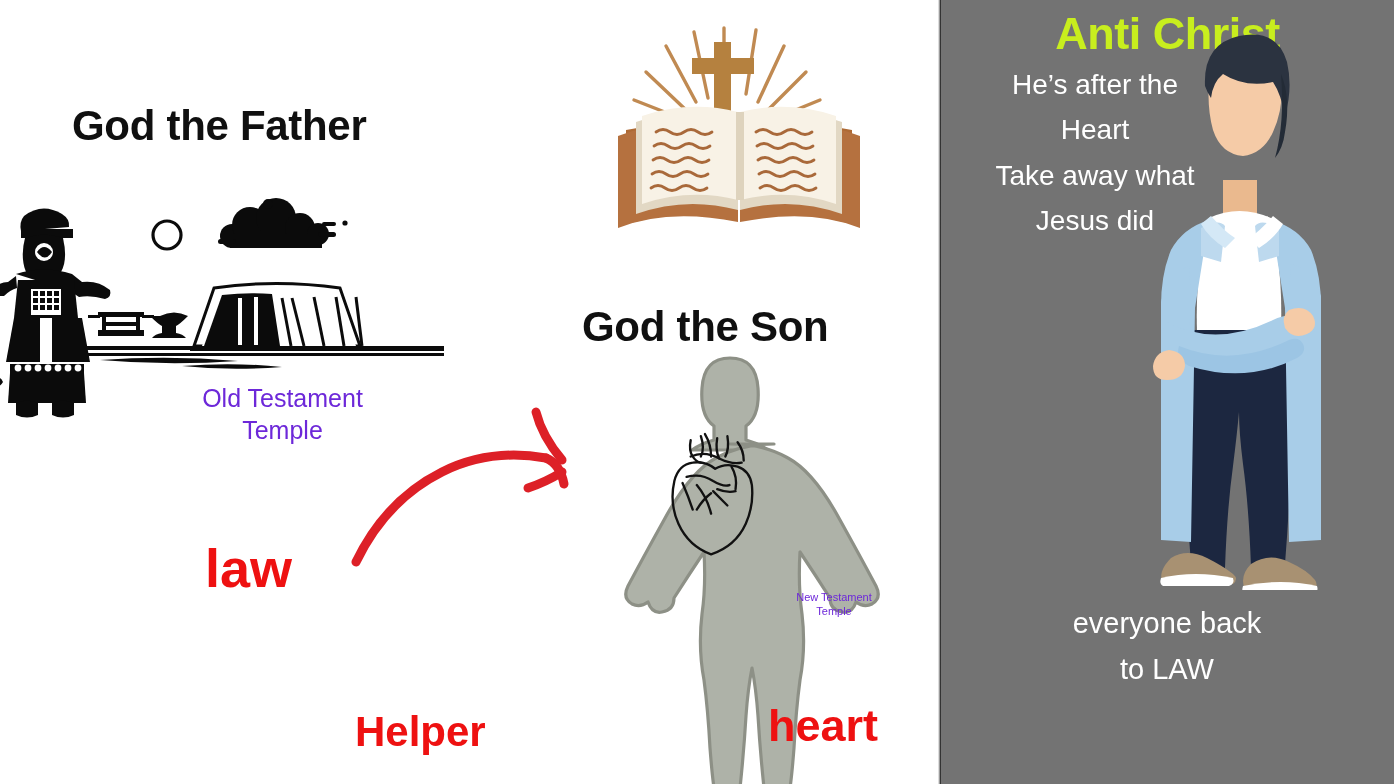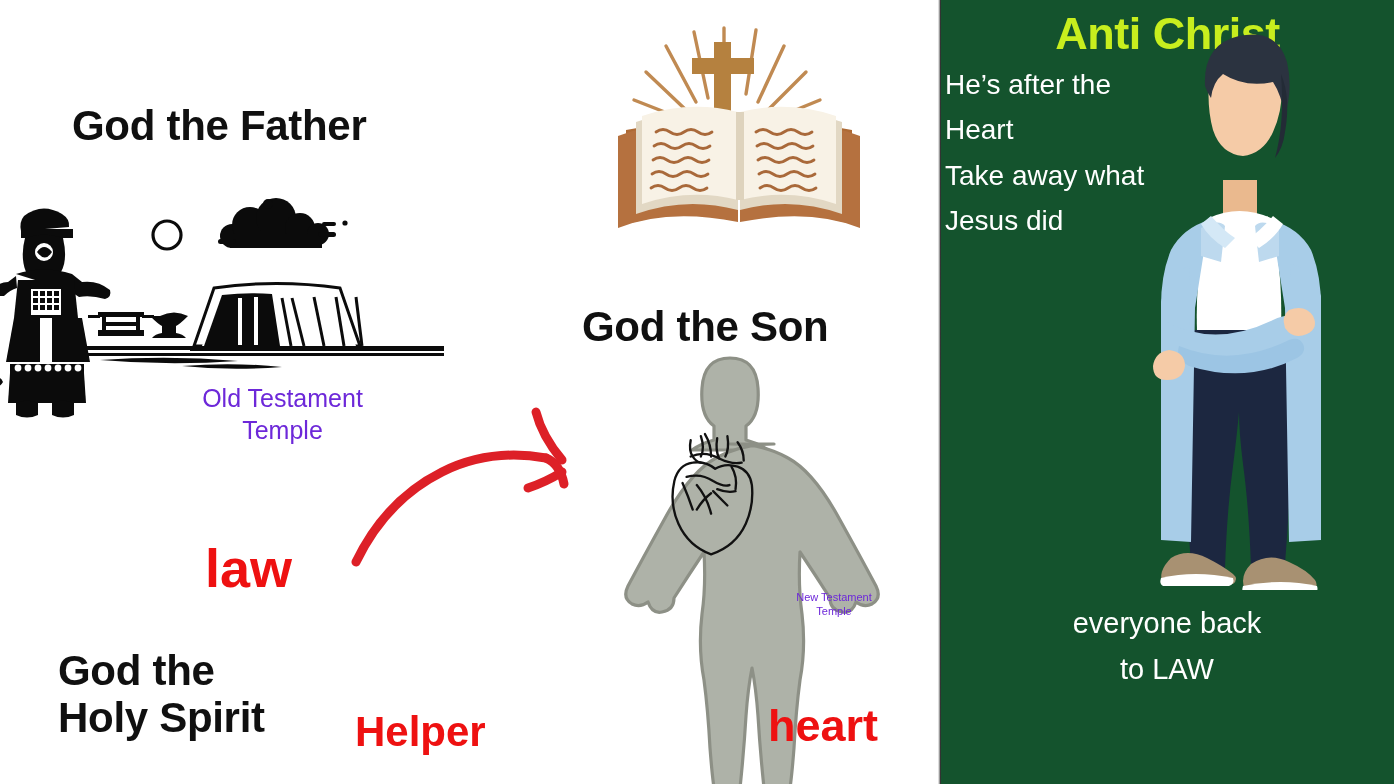--- a/index.html
+++ b/index.html
@@ -51,37 +51,37 @@
   #art-clouds { left:214px; top:192px;  width:150px; height:60px; }
   #art-temple { left:86px;  top:272px;  width:360px; height:100px; }
   #art-bible  { left:608px; top:18px;   width:262px; height:230px; }
   #art-body   { left:560px; top:352px;  width:340px; height:432px; }
   #art-arrow  { left:340px; top:398px;  width:300px; height:180px; }
 
   
   #panel {
     position:absolute;
     left:941px; top:0; width:453px; height:784px;
-    background:#14532d;
+    background:#737373;
     overflow:hidden;
   }
   #panel-edge {
     position:absolute; left:938px; top:0; width:3px; height:784px;
     background:linear-gradient(to right,#ffffff,#9a9a9a,#000000);
   }
   #anti-title {
     position:absolute; left:0; top:8px; width:453px;
     text-align:center;
     font-size:45px; font-weight:bold;
     color:#c8ee1e;
     letter-spacing:-0.5px;
   }
   #anti-body {
     position:absolute; left:4px; top:62px; width:300px;
-    text-align:left;
+    text-align:center;
     font-size:28px; color:#ffffff; line-height:1.62;
     z-index:3;
   }
   #anti-bottom {
     position:absolute; left:16px; top:600px; width:420px;
     text-align:center;
     font-size:29px; color:#ffffff; line-height:1.6;
   }
   #art-man { position:absolute; left:198px; top:30px; width:200px; height:560px; z-index:2; }
 </style>
@@ -321,23 +321,20 @@
     <g fill="none" stroke="#dd2027" stroke-width="9" stroke-linecap="round">
       <path d="M16 164 q30 -62 86 -90 q48 -24 104 -14"></path>
       <path d="M206 60 q14 6 18 26"></path>
       <path d="M196 14 q6 24 26 48"></path>
       <path d="M222 74 q-16 10 -34 16"></path>
     </g>
   </svg>
 
   <div class="redword" id="word-law">law</div>
 
-  <div class="wlabel" id="god-hs">
-    <span>God the<br>Holy Spirit</span>
-  </div>
 
   <div class="redword" id="word-helper">Helper</div>
 
   <div class="redword" id="word-heart">heart</div>
 
   <div id="panel-edge"></div>
 
   <div id="panel">
 
     <div id="anti-title">Anti Christ</div>

